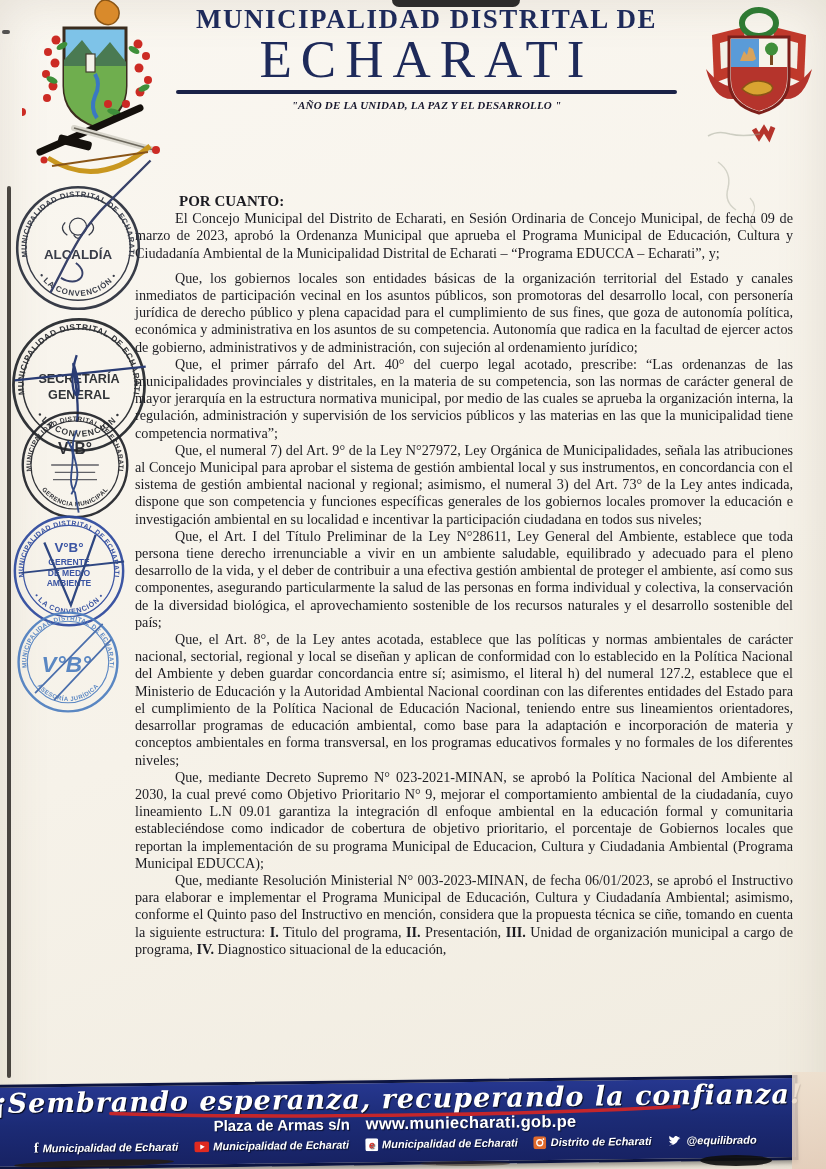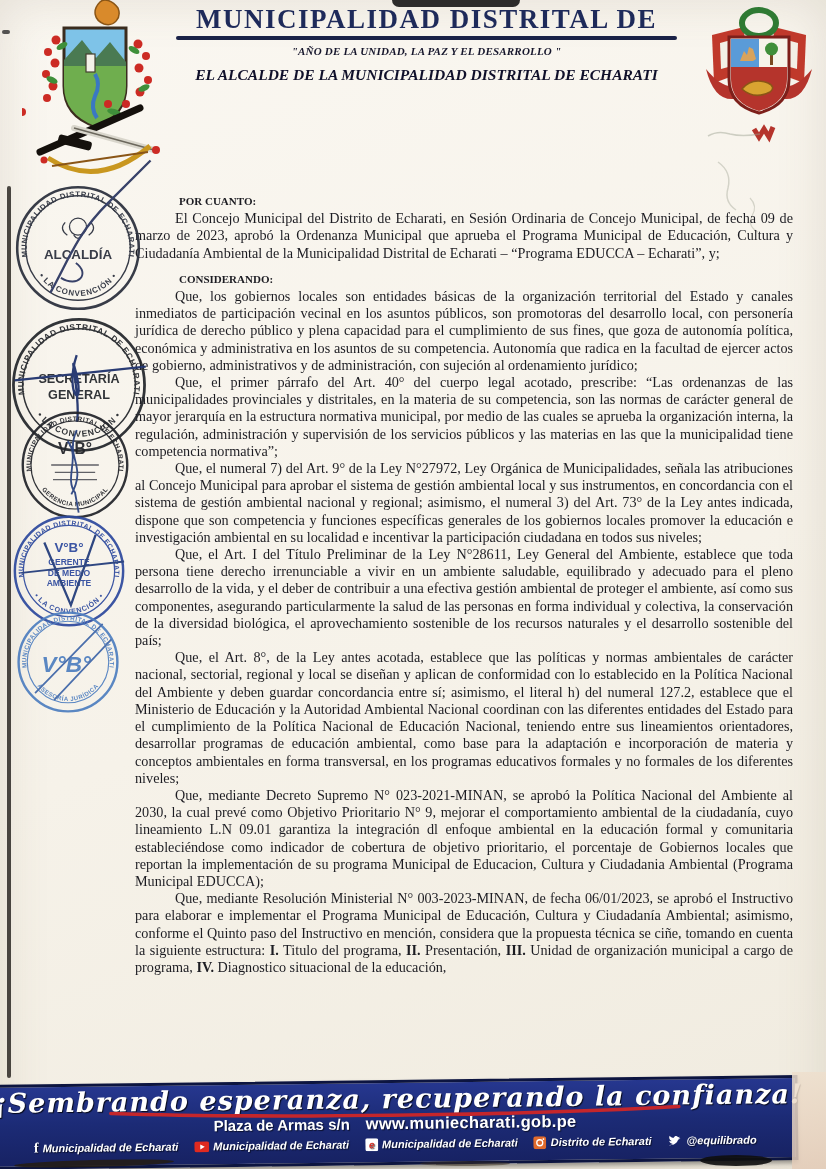--- a/index.html
+++ b/index.html
@@ -13,21 +13,21 @@
   .org2{font-size:53px;color:#1e2a5a;letter-spacing:9px;margin-top:-6px;}
   .rule{height:3.5px;background:#1a2247;margin:1px 8px 5px;border-radius:2px;}
   .motto{font-size:11px;font-weight:bold;font-style:italic;letter-spacing:.2px;color:#16162c;}
   .ord{display:inline-block;font-size:20px;font-weight:bold;font-style:italic;color:#101024;
        border-bottom:3px solid #15152e;padding:0 4px 1px;margin-top:9px;letter-spacing:.3px;}
   .issuer{font-size:15.5px;font-weight:bold;font-style:italic;margin-top:9px;color:#10102a;}
   .arms{position:absolute;}
   
   .doc-body{position:absolute;left:135px;top:193px;width:658px;
             font-size:14.2px;line-height:17.2px;text-align:justify;}
-  .doc-body h3{font-size:11px;margin:0 0 0 44px;font-weight:bold;line-height:17.2px;}
+  .doc-body h3{font-size:15px;margin:0 0 0 44px;font-weight:bold;line-height:17.2px;}
   .doc-body h3.gap{margin-top:9px;}
   .para{margin:0;text-indent:40px;}
   .para.endgap{margin-bottom:8px;}
   .b{font-weight:bold;} .i{}
   
   .stamp{position:absolute;opacity:.93;}
   .stamp svg{display:block;overflow:visible;}
   .ring-text{font-family:"Liberation Sans",sans-serif;font-weight:bold;}
   .ctr-text{font-family:"Liberation Sans",sans-serif;font-weight:bold;}
   
@@ -122,35 +122,34 @@
       <path d="M42,56 l4,-10 3,4 2,-8 4,2 3,10 -3,2 z" fill="#d8a35c"></path>
       <rect x="72" y="48" width="3" height="12" fill="#7a4a22"></rect>
       <circle cx="73.5" cy="44" r="6.5" fill="#3f8f3a"></circle>
       <path d="M44,84 q10,-12 26,-6 q8,4 2,9 q-16,8 -28,-3z" fill="#d9a431" stroke="#8a5516" stroke-width="1.5"></path>
       <path d="M56,124 l5,8 5,-8 5,8 4,-10" stroke="#b5342c" stroke-width="5" fill="none"></path>
     </svg>
   </div>
 
   <div class="hdr-center">
     <div class="org1">MUNICIPALIDAD DISTRITAL DE</div>
+    <div class="org2">ECHARATI</div>
     <div class="rule"></div>
     <div class="motto">"AÑO DE LA UNIDAD, LA PAZ Y EL DESARROLLO "</div>
-    <div class="issuer">EL ALCALDE DE LA MUNICIPALIDAD DISTRITAL DE ECHARATI</div>
   </div>
 
   <svg class="pencil" style="left:700px;top:128px;" width="90" height="110" viewBox="0 0 90 110">
     <path d="M8,8 q10,-6 22,-2 q12,3 30,0" stroke="#9aa08f" stroke-width="1.5" fill="none"></path>
     <path d="M18,34 q14,10 10,26 q-4,14 8,22" stroke="#a8ab9c" stroke-width="1.5" fill="none"></path>
     <path d="M50,70 q8,8 2,18 q-5,10 6,16" stroke="#a8ab9c" stroke-width="1.2" fill="none"></path>
   </svg>
 
   <div class="doc-body">
     <h3>POR CUANTO:</h3>
     <p class="para endgap"><span>El Concejo Municipal del Distrito de Echarati, en Sesión Ordinaria de Concejo Municipal, de fecha 09 de marzo de 2023, aprobó la Ordenanza Municipal que aprueba el Programa Municipal de Educación, Cultura y Ciudadanía Ambiental de la Municipalidad Distrital de Echarati – “Programa EDUCCA – Echarati”, y;</span></p>
-    <h3 class="gap">CONSIDERANDO:</h3>
     <p class="para"><span>Que, los gobiernos locales son entidades básicas de la organización territorial del Estado y canales inmediatos de participación vecinal en los asuntos públicos, son promotoras del desarrollo local, con personería jurídica de derecho público y plena capacidad para el cumplimiento de sus fines, que goza de autonomía política, económica y administrativa en los asuntos de su competencia. Autonomía que radica en la facultad de ejercer actos de gobierno, administrativos y de administración, con sujeción al ordenamiento jurídico;</span></p>
     <p class="para"><span>Que, el primer párrafo del Art. 40° del cuerpo legal acotado, prescribe: </span><span class="i">“Las ordenanzas de las municipalidades provinciales y distritales, en la materia de su competencia, son las normas de carácter general de mayor jerarquía en la estructura normativa municipal, por medio de las cuales se aprueba la organización interna, la regulación, administración y supervisión de los servicios públicos y las materias en las que la municipalidad tiene competencia normativa”;</span></p>
     <p class="para"><span>Que, el numeral 7) del Art. 9° de la Ley N°27972, Ley Orgánica de Municipalidades, señala las atribuciones al Concejo Municipal para aprobar el sistema de gestión ambiental local y sus instrumentos, en concordancia con el sistema de gestión ambiental nacional y regional; asimismo, el numeral 3) del Art. 73° de la Ley antes indicada, dispone que son competencia y funciones específicas generales de los gobiernos locales promover la educación e investigación ambiental en su localidad e incentivar la participación ciudadana en todos sus niveles;</span></p>
     <p class="para"><span>Que, el Art. I del Título Preliminar de la Ley N°28611, Ley General del Ambiente, establece que toda persona tiene derecho irrenunciable a vivir en un ambiente saludable, equilibrado y adecuado para el pleno desarrollo de la vida, y el deber de contribuir a una efectiva gestión ambiental de proteger el ambiente, así como sus componentes, asegurando particularmente la salud de las personas en forma individual y colectiva, la conservación de la diversidad biológica, el aprovechamiento sostenible de los recursos naturales y el desarrollo sostenible del país;</span></p>
     <p class="para"><span>Que, el Art. 8°, de la Ley antes acotada, establece que las políticas y normas ambientales de carácter nacional, sectorial, regional y local se diseñan y aplican de conformidad con lo establecido en la Política Nacional del Ambiente y deben guardar concordancia entre sí; asimismo, el literal h) del numeral 127.2, establece que el Ministerio de Educación y la Autoridad Ambiental Nacional coordinan con las diferentes entidades del Estado para el cumplimiento de la Política Nacional de Educación Nacional, teniendo entre sus lineamientos orientadores, desarrollar programas de educación ambiental, como base para la adaptación e incorporación de materia y conceptos ambientales en forma transversal, en los programas educativos formales y no formales de los diferentes niveles;</span></p>
     <p class="para"><span>Que, mediante Decreto Supremo N° 023-2021-MINAN, se aprobó la Política Nacional del Ambiente al 2030, la cual prevé como Objetivo Prioritario N° 9, mejorar el comportamiento ambiental de la ciudadanía, cuyo lineamiento L.N 09.01 garantiza la integración dl enfoque ambiental en la educación formal  y comunitaria estableciéndose como indicador de cobertura de objetivo prioritario, el porcentaje de Gobiernos locales que reportan la implementación de su programa Municipal de Educacion, Cultura  y Ciudadania Ambiental (Programa Municipal EDUCCA);</span></p>
     <p class="para"><span>Que, mediante Resolución Ministerial N° 003-2023-MINAN, de fecha 06/01/2023, se aprobó el Instructivo para elaborar e implementar el Programa Municipal de Educación, Cultura y Ciudadanía Ambiental; asimismo, conforme el Quinto paso del Instructivo en mención, considera que la propuesta técnica se ciñe, tomando en cuenta la siguiente estructura: </span><span class="b">I.</span><span> Titulo del programa, </span><span class="b">II.</span><span> Presentación, </span><span class="b">III.</span><span> Unidad de organización municipal a cargo de programa, </span><span class="b">IV.</span><span>  Diagnostico situacional de la educación,</span></p>
   </div>
 
   <div class="stamp" style="left:14px;top:184px;">

